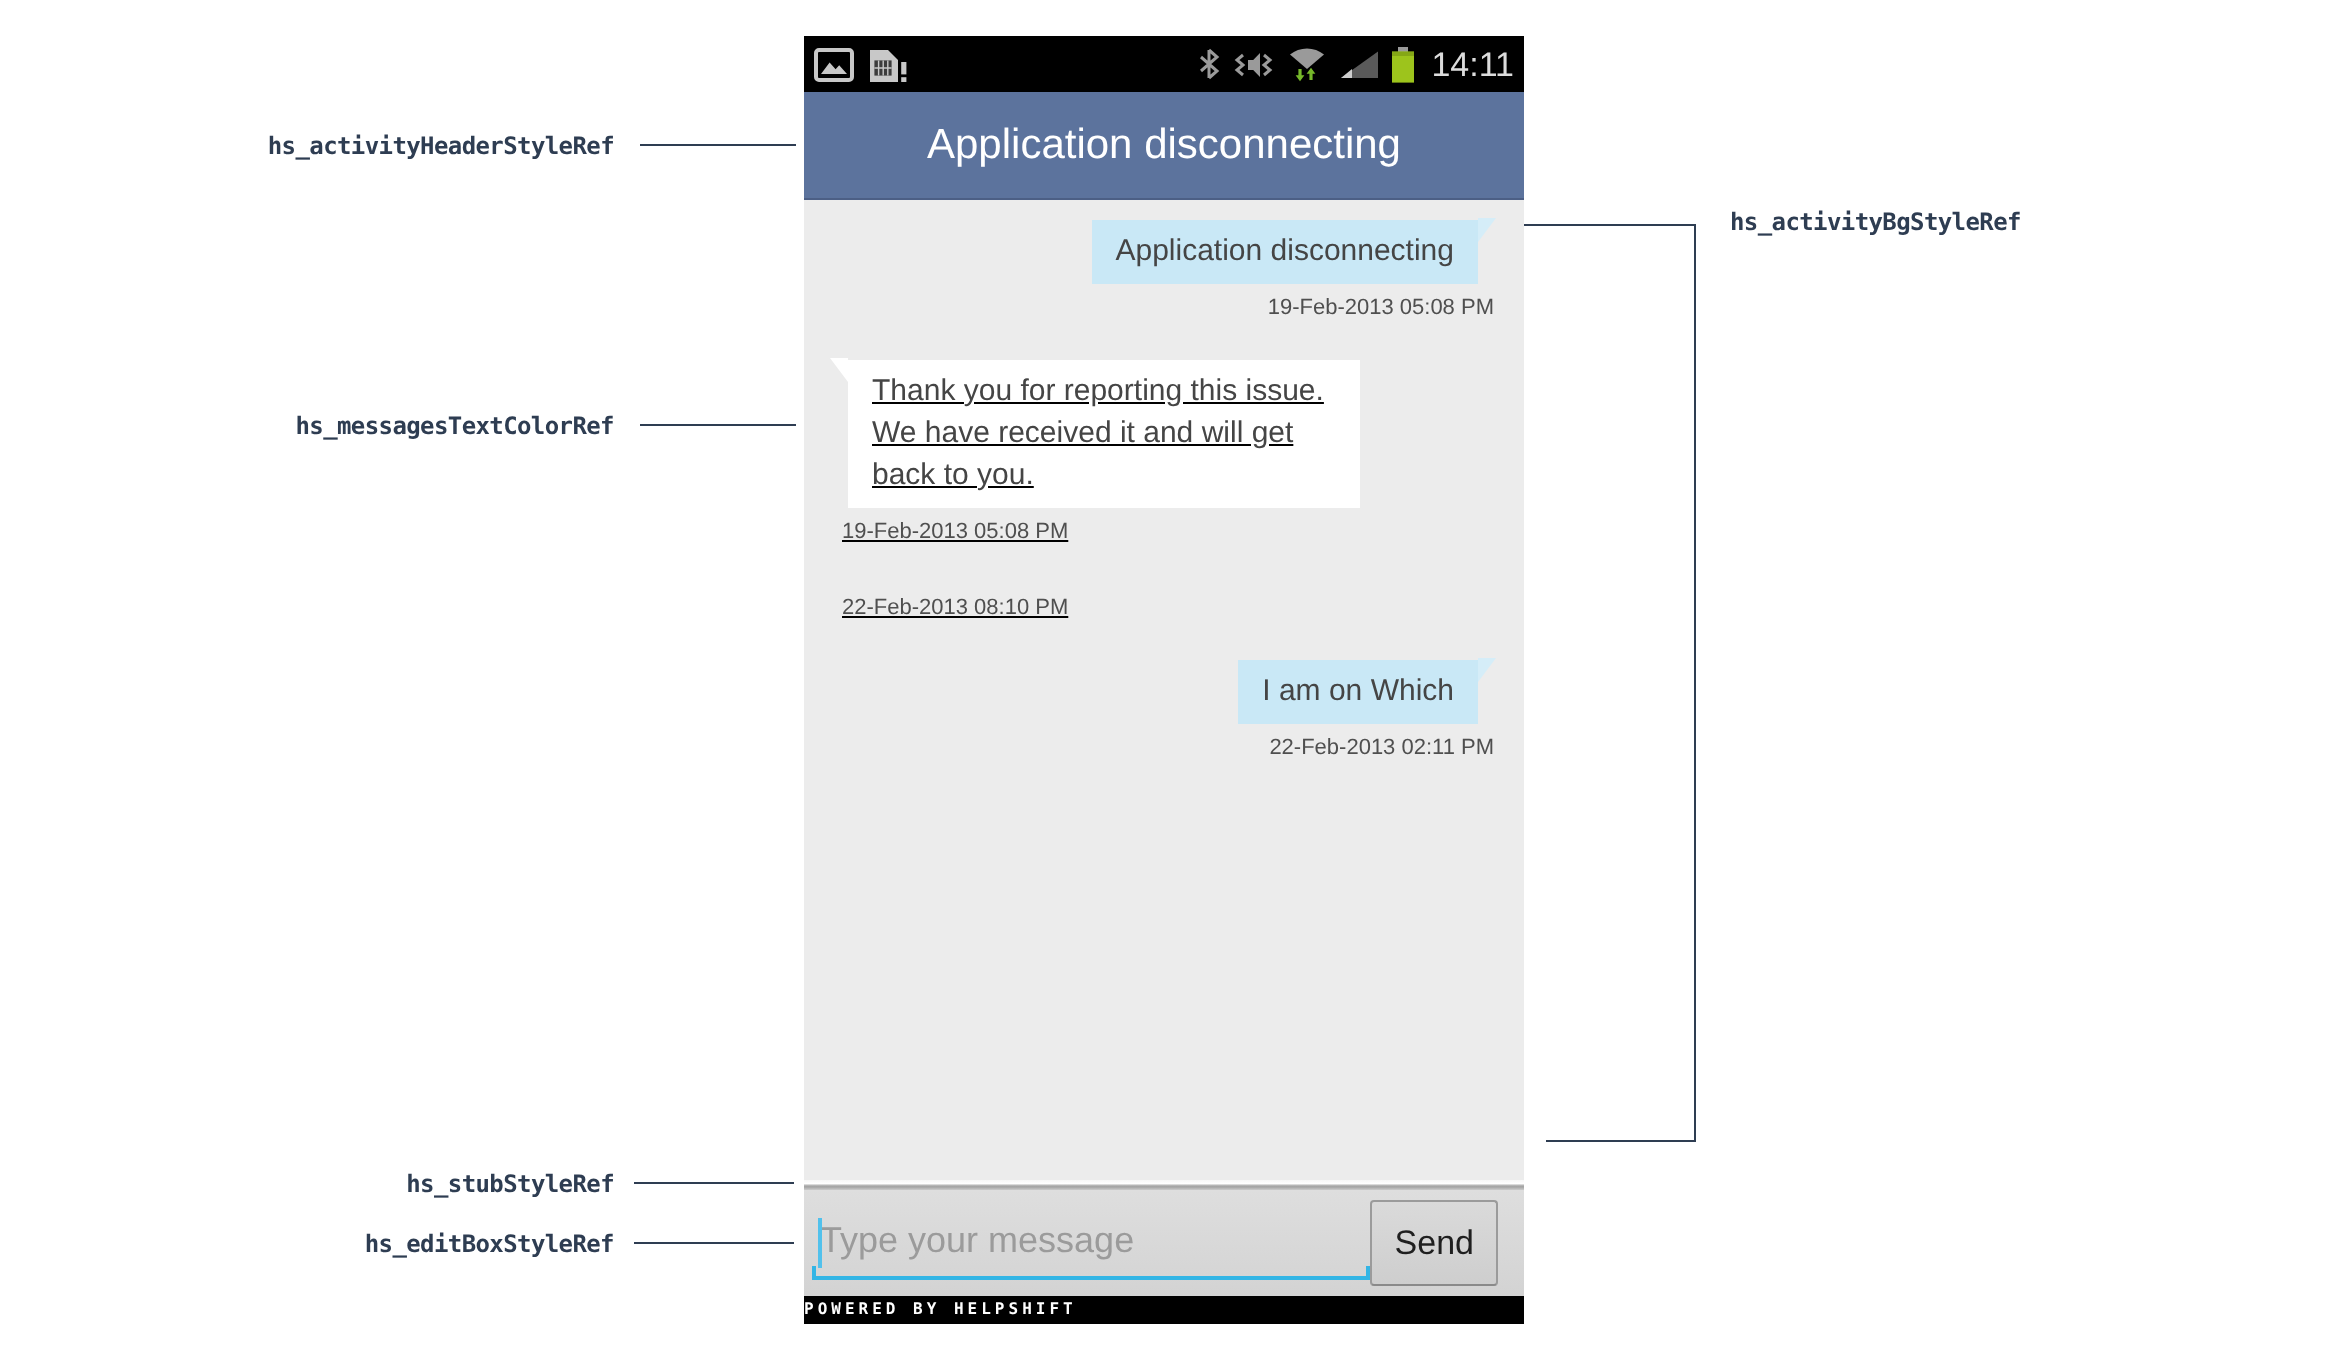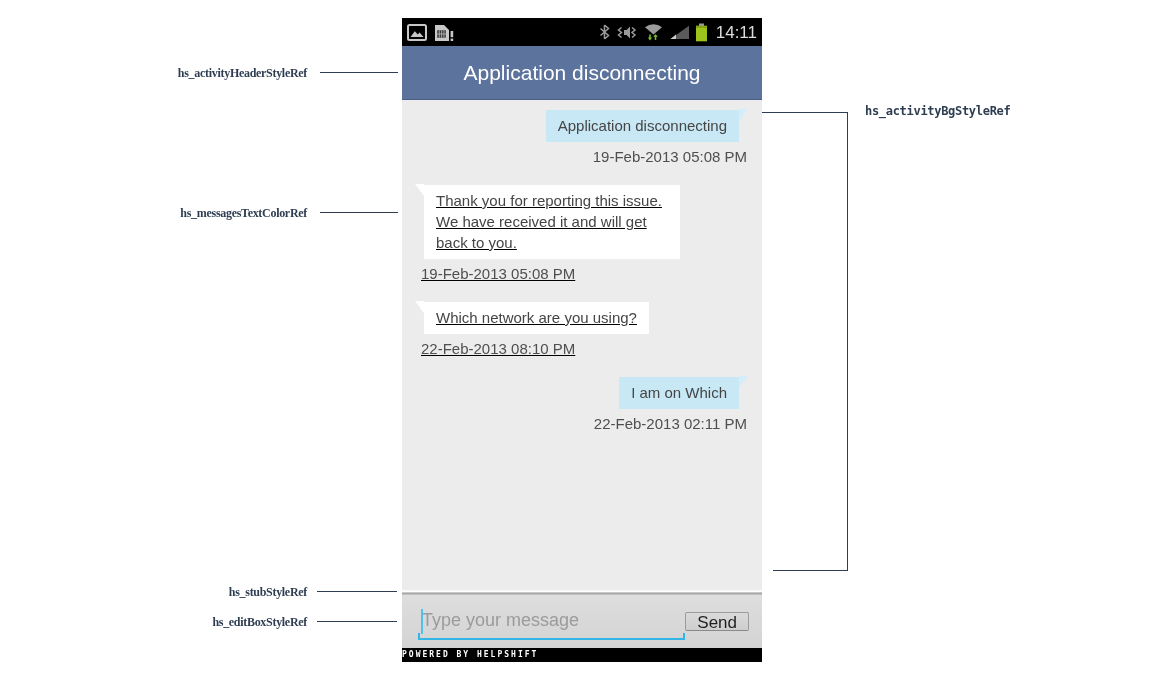--- a/index.html
+++ b/index.html
@@ -7,21 +7,21 @@
   .canvas {
     position:relative; width:1164px; height:683px; background:#ffffff;
     font-family:"Liberation Sans", sans-serif; overflow:hidden;
   }
 
   
   .ann-label {
     position:absolute; color:#2e3d52; font-family:"DejaVu Sans Mono", monospace;
     font-weight:bold; font-size:12px; letter-spacing:-0.3px; white-space:nowrap;
   }
-  .ann-label.l { right:857px; text-align:center;font-family:Liberation Serif, serif; }
+  .ann-label.l { right:857px; text-align:center; }
   .ann-hline { position:absolute; height:1px; background:#2e3d52; }
   .ann-vline { position:absolute; width:1px; background:#2e3d52; }
 
   
   .phone {
     position:absolute; left:402px; top:18px; width:360px; height:644px;
     display:flex; flex-direction:column; background:#1d4ed8;
   }
 
   
@@ -53,49 +53,49 @@
   .bubble.user  { background:#c9e8f6; margin-right:8px; }
   .bubble.agent { background:#ffffff; margin-left:3px; }
   .bubble.user::after {
     content:""; position:absolute; left:100%; top:-1px; width:0; height:0;
     border-top:12px solid #d5edf8; border-right:9px solid transparent;
   }
   .bubble.agent::after {
     content:""; position:absolute; right:100%; top:-1px; width:0; height:0;
     border-top:12px solid #ffffff; border-left:9px solid transparent;
   }
-  .timestamp { font-size:15px; color:#4f4f4f; margin-top:6px; }
+  .timestamp { font-size:11px; color:#4f4f4f; margin-top:6px; }
   .msg-row.right .timestamp { margin-right:0; }
 
   
   .stub {
     height:5px; flex:0 0 auto;
     background:linear-gradient(180deg,#f7f7f7 0%,#ffffff 35%,#a3a3a3 60%,#ababab 75%,#cccccc 100%);
   }
 
   
   .composer {
     height:53px; flex:0 0 auto; background:linear-gradient(#dedede,#d3d3d3);
-    display:flex; align-items:center; padding:0 13px 0 16px; 
+    display:flex; align-items:center; padding:0 13px 0 4px; 
   }
   .edit-box { position:relative; flex:1 1 auto; height:46px; }
   .edit-box input {
     width:100%; height:100%; background:transparent; border:none; outline:none;
     font-family:"Liberation Sans", sans-serif; font-size:18px; color:#454545;
     padding:10px 2px 12px 4px;
   }
   .edit-box input::placeholder { color:#9b9b9b; opacity:1; }
   .underline { position:absolute; left:0; right:0; bottom:5px; height:2px; background:#33b5e5; }
   .underline::before, .underline::after {
     content:""; position:absolute; bottom:0; width:2px; height:7px; background:#33b5e5;
   }
   .underline::before { left:0; } .underline::after { right:0; }
   .caret { position:absolute; left:3px; bottom:11px; width:2px; height:25px; background:#51c1ec; }
   .send-btn {
-    height:19px; padding:0 11px; flex:0 0 auto;
+    height:43px; padding:0 11px; flex:0 0 auto;
     font-family:"Liberation Sans", sans-serif; font-size:17px; color:#1f1f1f;
     background:linear-gradient(#dadada,#cecece); border:1px solid #9b9b9b;
     border-bottom-color:#8a8a8a; border-radius:2px;
   }
 
   
   .powered {
     height:14px; flex:0 0 auto; background:#000;
     display:flex; align-items:center; justify-content:flex-start;
   }
@@ -201,23 +201,20 @@
       </div>
 
       <div class="msg-row left">
         <div class="bubble agent">
           <span>Thank you for reporting this issue. We have received it and will get back to you.</span>
         </div>
         <div class="timestamp">19-Feb-2013 05:08 PM</div>
       </div>
 
       <div class="msg-row left">
-        <div class="bubble agent">
-          <span>Which network are you using?</span>
-        </div>
         <div class="timestamp">22-Feb-2013 08:10 PM</div>
       </div>
 
       <div class="msg-row right">
         <div class="bubble user">
           <span>I am on Which</span>
         </div>
         <div class="timestamp">22-Feb-2013 02:11 PM</div>
       </div>
 

